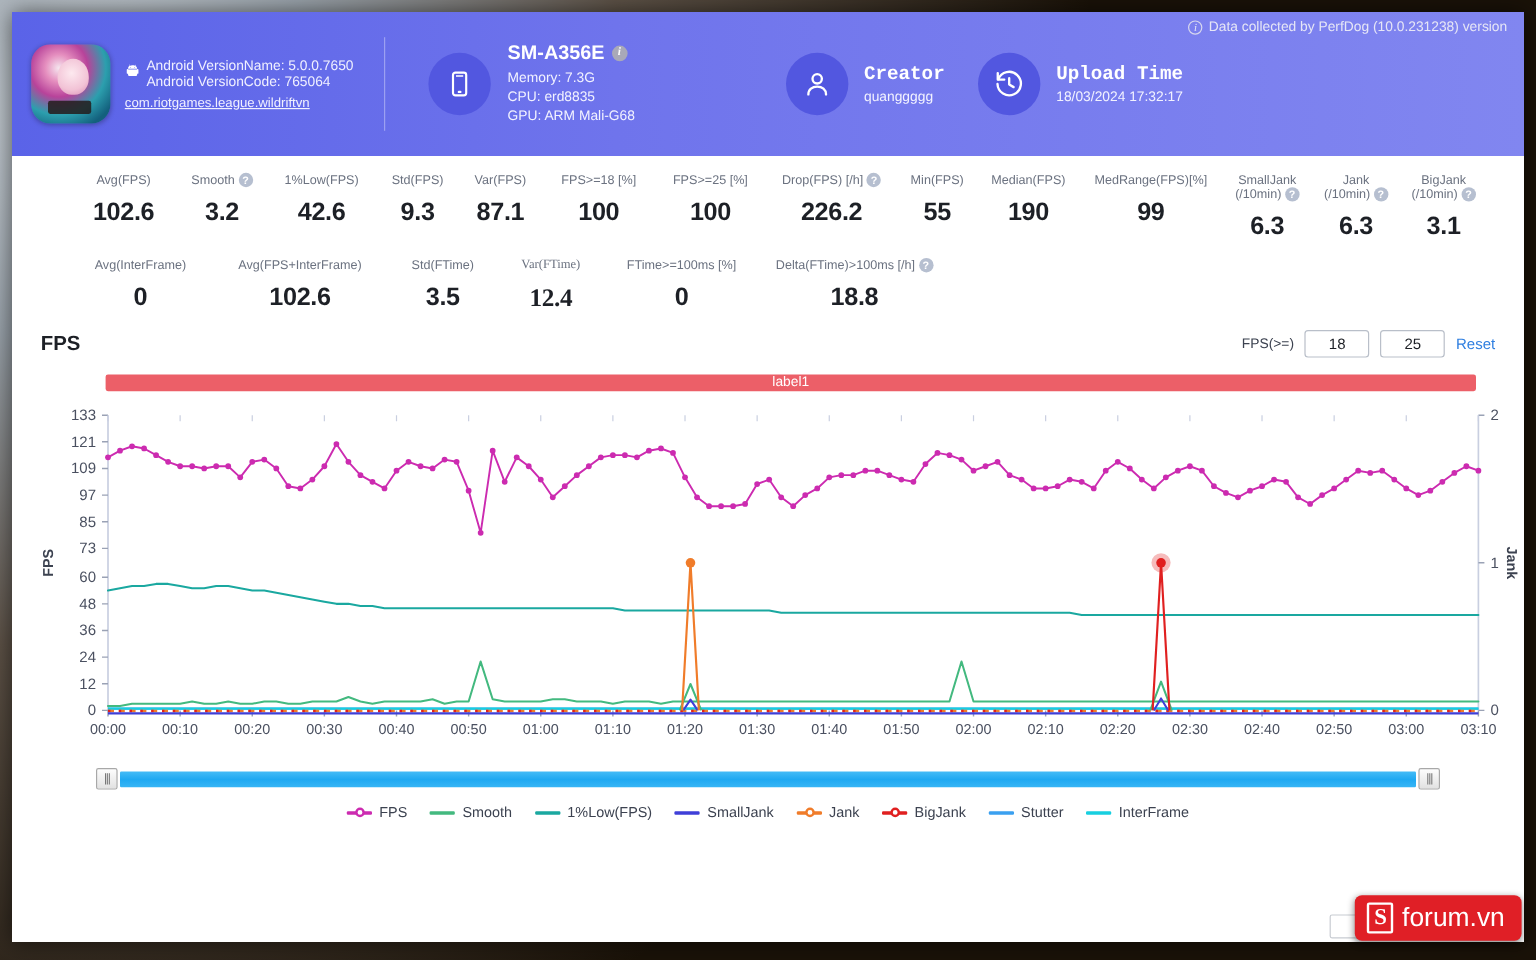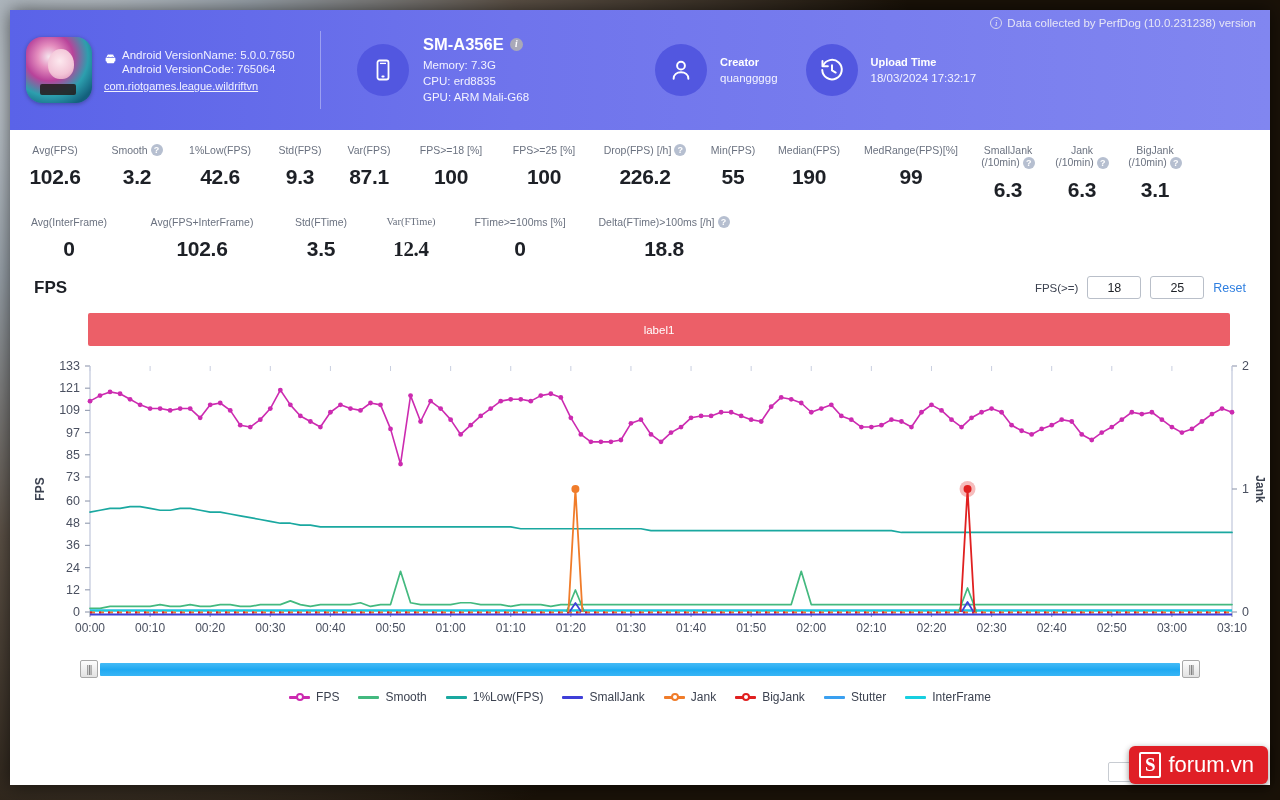--- a/index.html
+++ b/index.html
@@ -83,26 +83,26 @@
   .dev-name{ font-size:16.5px; font-weight:bold; display:flex; align-items:center; gap:6px; margin-bottom:3px;}
   .grey-i{
     width:13px;height:13px;border-radius:50%;background:#a9a9b8;color:#fff;
     font-size:9.5px;font-style:italic;font-family:"Liberation Serif",serif;
     display:inline-flex;align-items:center;justify-content:center;line-height:1;
   }
   .dev-text .sub{ font-size:11.5px; line-height:16px; color:#f2f2ff;}
 
   .kv-block{ display:flex; align-items:center; margin-left:28px;}
   .kv-text{ margin-left:13px;}
-  .kv-title{ font-size:11px; font-weight:bold; margin-bottom:4px;}
+  .kv-title{ font-size:16px; font-weight:bold; margin-bottom:4px;font-family:Liberation Mono, monospace;}
   .kv-val{ font-size:11.5px; color:#f2f2ff;}
 
   
   .metrics{ padding:14px 0 4px 0; }
-  .mrow{ display:flex; }
+  .mrow{ display:flex;margin-left:48px; }
   .mcell{ text-align:center; }
   .mlab{
     font-size:10.5px; color:#6b7280; line-height:12px;
     display:flex; align-items:center; justify-content:center; gap:3px; flex-wrap:wrap;
   }
   .mlab.two{ display:block; }
   .qmark{
     width:12px;height:12px;border-radius:50%;background:#b6bfd0;color:#fff;
     font-size:9px;font-weight:bold;display:inline-flex;align-items:center;justify-content:center;
     vertical-align:middle; line-height:1;
@@ -119,21 +119,21 @@
   .fps-ctrl{ display:flex; align-items:center; gap:9px; font-size:11.5px; color:#3c4250;}
   .fps-inp{
     width:54px;height:23px; border:1px solid #b9bfc9; border-radius:3px;
     background:#fff; text-align:center; font-size:12.5px; color:#1d2026;
     font-family:"Liberation Sans", sans-serif;
   }
   .reset{ color:#2f7fe0; font-size:12.5px; cursor:pointer;}
 
   .labelbar{
     margin:14px 40px 0 78px;
-    height:33px; background:#ec5f68; border-radius:2px;
+    height:14px; background:#ec5f68; border-radius:2px;
     color:#fff; font-size:11.5px; display:flex; align-items:center; justify-content:center;
   }
 
   .chartwrap{ position:relative; margin-top:8px; height:300px; }
 
   .scrollrow{
     margin:6px 70px 0 70px; height:18px; display:flex; align-items:center;
   }
   .sc-handle{
     width:18px;height:18px;border:1px solid #a8a8a8;border-radius:2px;

